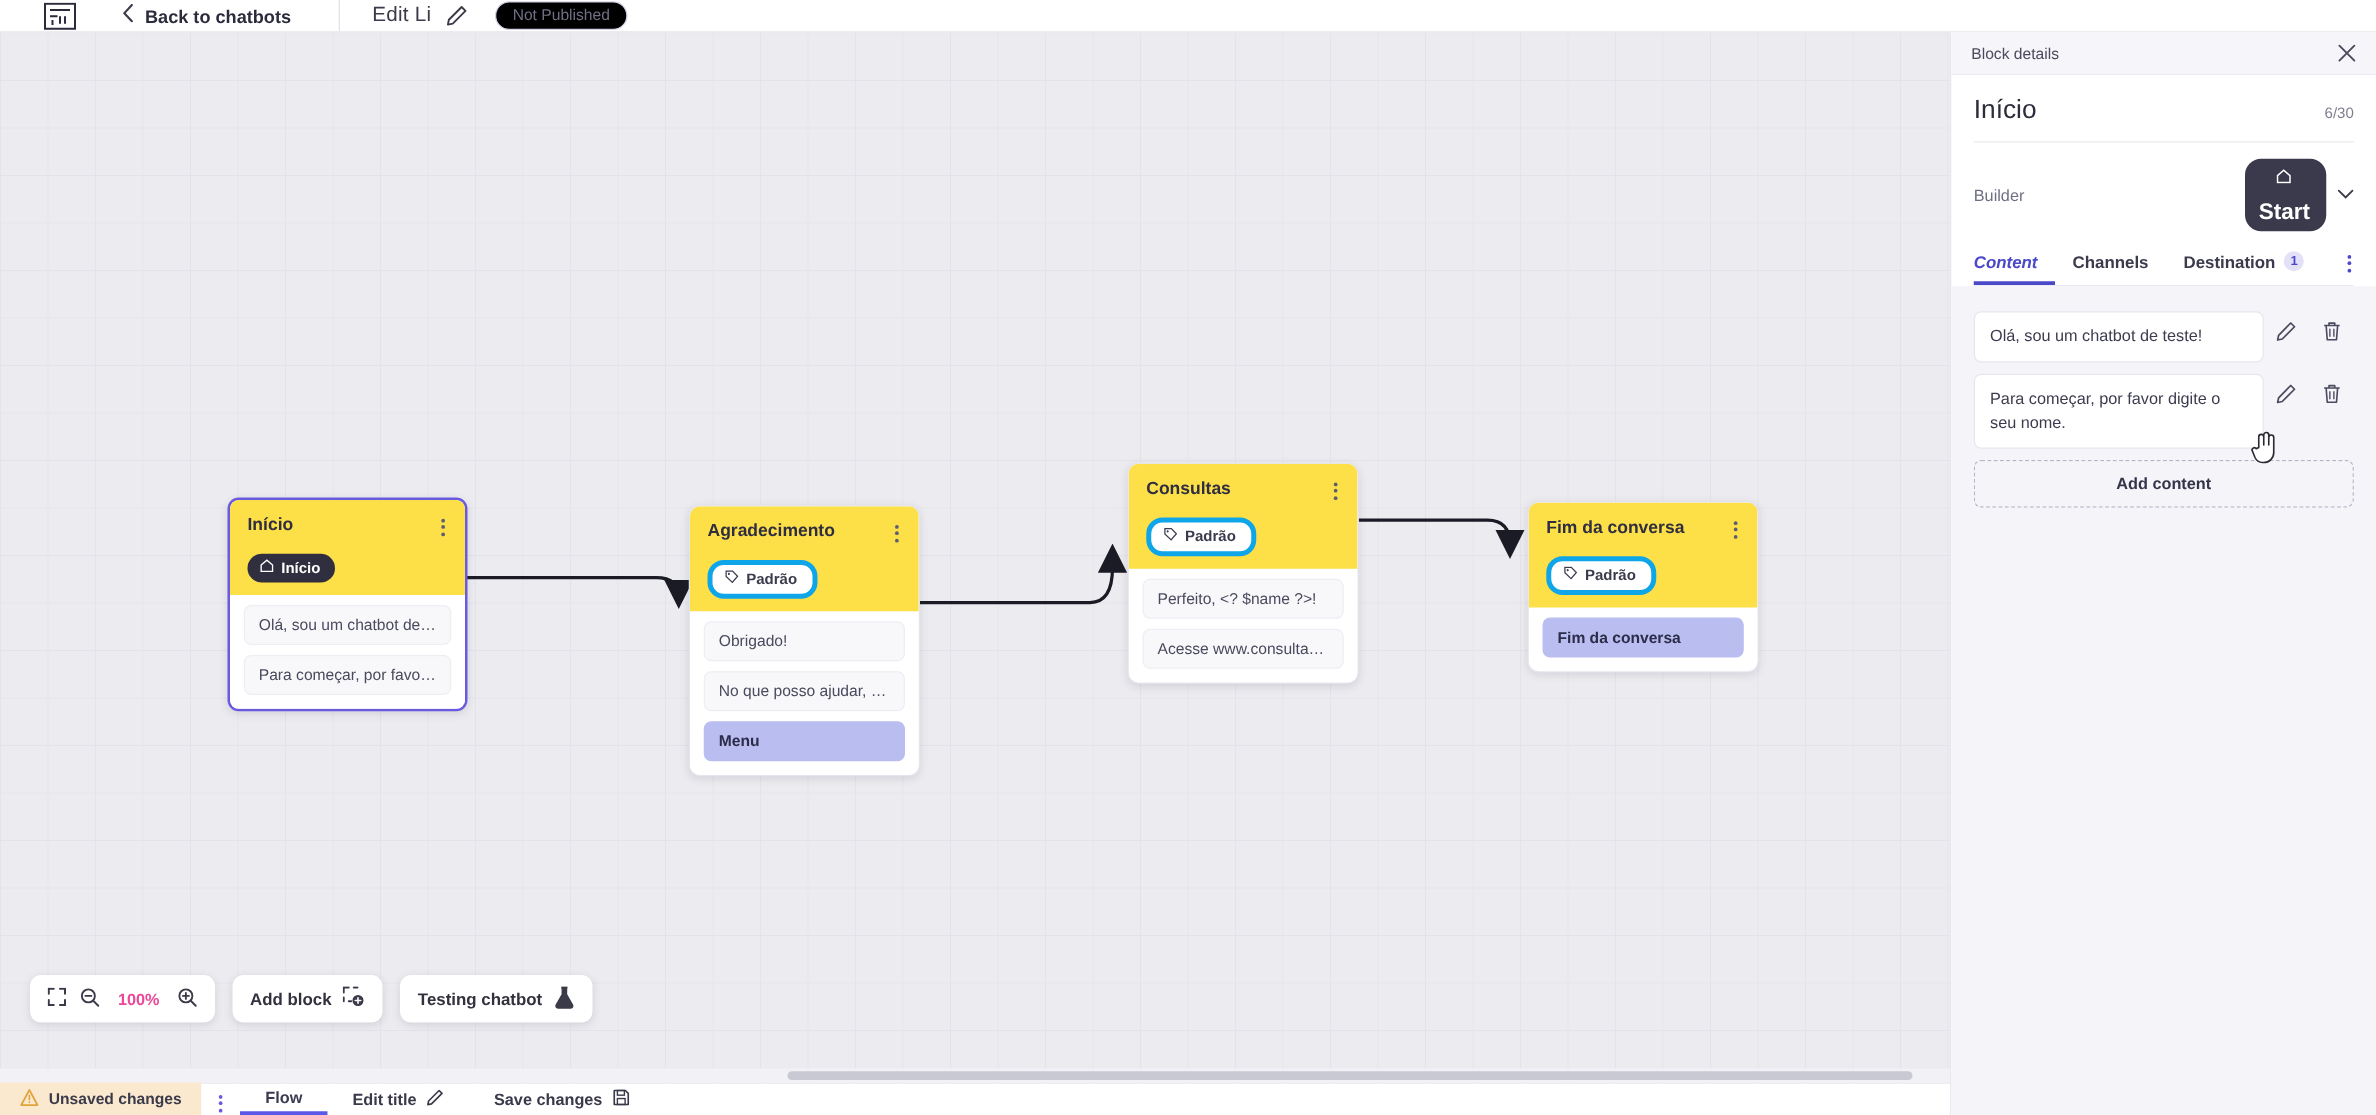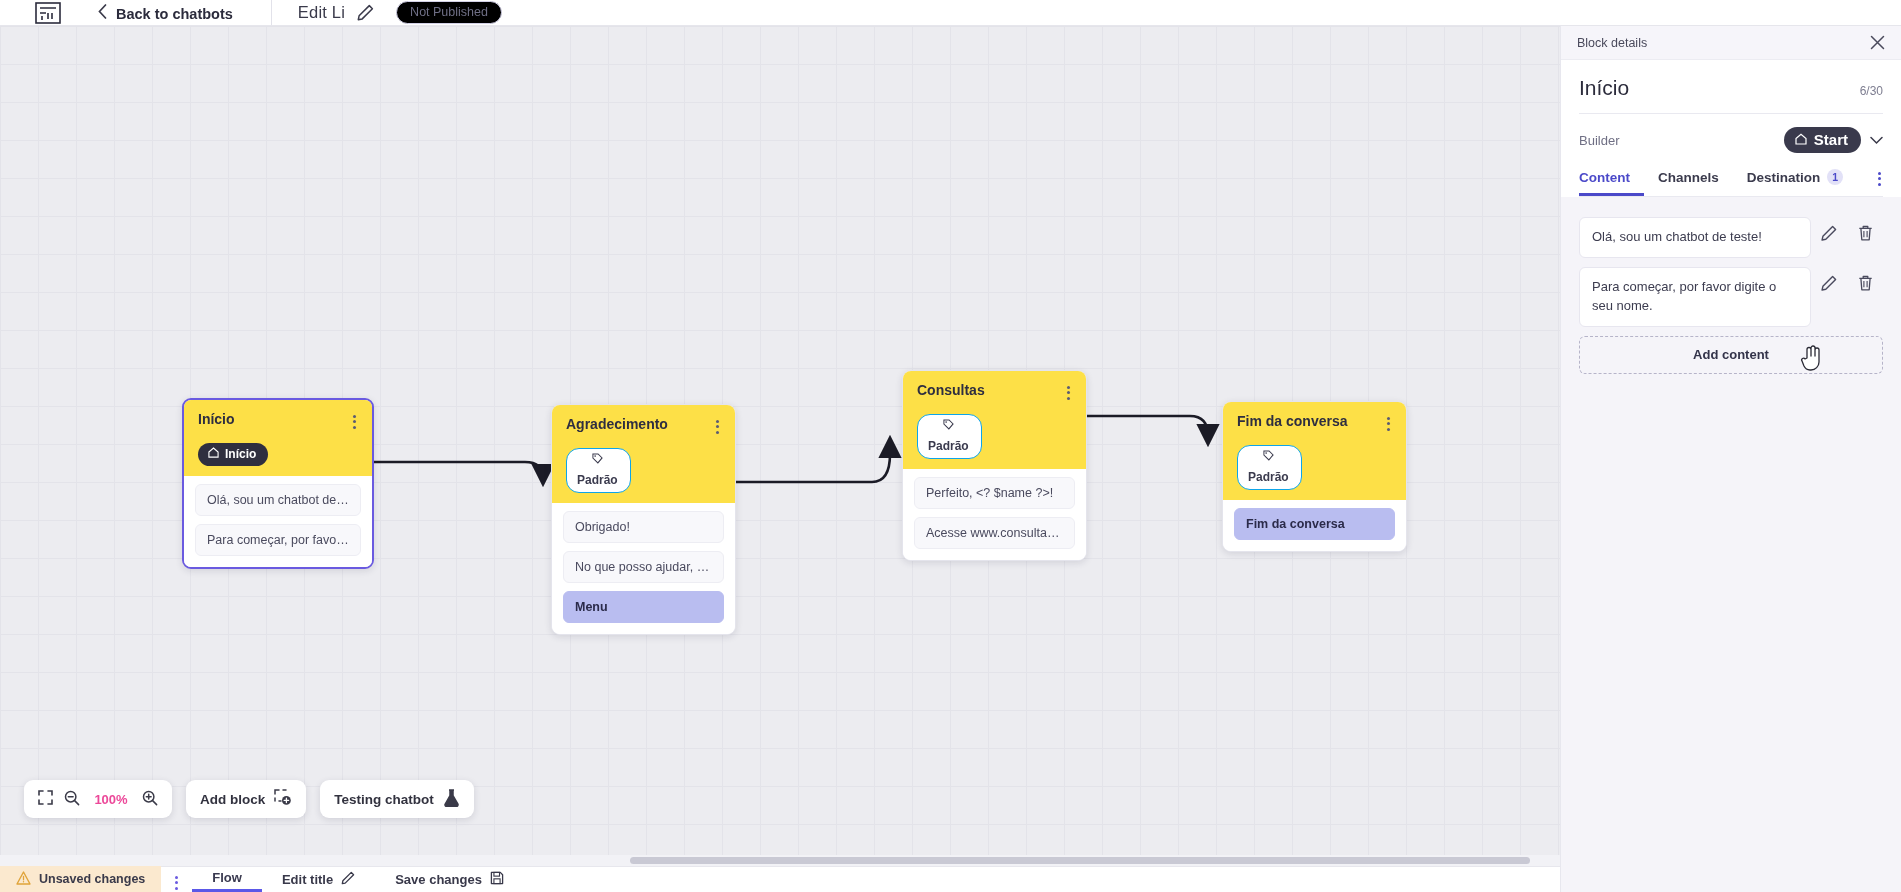--- a/index.html
+++ b/index.html
@@ -71,21 +71,21 @@
   .kebab span {
     display: block; width: 3px; height: 3px; border-radius: 50%;
     background: #5c5c72; margin: 2.5px 0;
   }
   .chip {
     display: inline-flex; align-items: center; gap: 6px;
     margin-top: 12px; border-radius: 13px; padding: 4px 12px 5px 10px;
     font-size: 12px; font-weight: bold;
   }
   .chip.start { background: #2f2f3f; color: #ffffff; }
-  .chip.default { background: #ffffff; color: #3b3b4e; border: 1px solid #0ea5e9; flex-direction: column; }
+  .chip.default { background: #ffffff; color: #3b3b4e; border: 4px solid #0ea5e9; }
   .node-body { padding: 0 11px 11px 11px; background:#ffffff; }
   .msg {
     background: #f8f8fb; border: 1px solid #ededf3; border-radius: 6px;
     padding: 8px 11px; font-size: 12.5px; color: #4a4a5e; margin-top: 8px;
     white-space: nowrap; overflow: hidden; text-overflow: ellipsis;
   }
   .msg.highlight {
     background: #b9bdf0; border-color: #b9bdf0; color: #2b2b4a; font-weight: bold;
   }
 
@@ -149,34 +149,34 @@
   #title-rule { height: 1px; background: #e9e9f0; margin: 13px 0 0 0; }
   #marker-row {
     display: flex; align-items: center; justify-content: space-between;
     padding: 13px 0 0 0;
   }
   #marker-label { font-size: 13px; color: #6f6f84; }
   #marker-select { display: flex; align-items: center; gap: 9px; cursor: pointer; }
   .marker-pill {
     display: inline-flex; align-items: center; gap: 7px;
     background: #3a3a4c; color: #fff; border-radius: 13px;
-    padding: 4px 13px 5px 11px; font-size: 15px; font-weight: bold;
+    padding: 4px 13px 5px 11px; font-size: 18px; font-weight: bold; flex-direction: column;
   }
 
   #tabs {
     display: flex; align-items: center; justify-content: space-between;
     border-bottom: 1px solid #e9e9f0; margin-top: 16px;
   }
   #tablist { display: flex; align-items: flex-end; gap: 0; }
   .ptab {
     font-size: 13.5px; color: #3b3b4d; font-weight: 600; padding: 0 14px 8px;
     cursor: pointer; border-bottom: 3px solid transparent; display:flex;
     align-items:center; gap:7px; white-space: nowrap;
   }
-  .ptab:first-child { padding-left: 0; }
+  .ptab:first-child { padding-left: 0; font-style: italic; }
   .ptab.active { color: #4b49c9; border-bottom-color: #4b49c9; }
   .tab-badge {
     background: #e2e1f7; color: #4b49c9; border-radius: 50%;
     width: 16px; height: 16px; display:inline-flex; align-items:center;
     justify-content:center; font-size: 10.5px; font-weight: bold;
   }
   #tabs-kebab { padding: 0 2px 8px; cursor: pointer; }
   #tabs-kebab span {
     display:block; width:3px; height:3px; border-radius:50%;
     background:#4b49c9; margin:2.5px 0;

